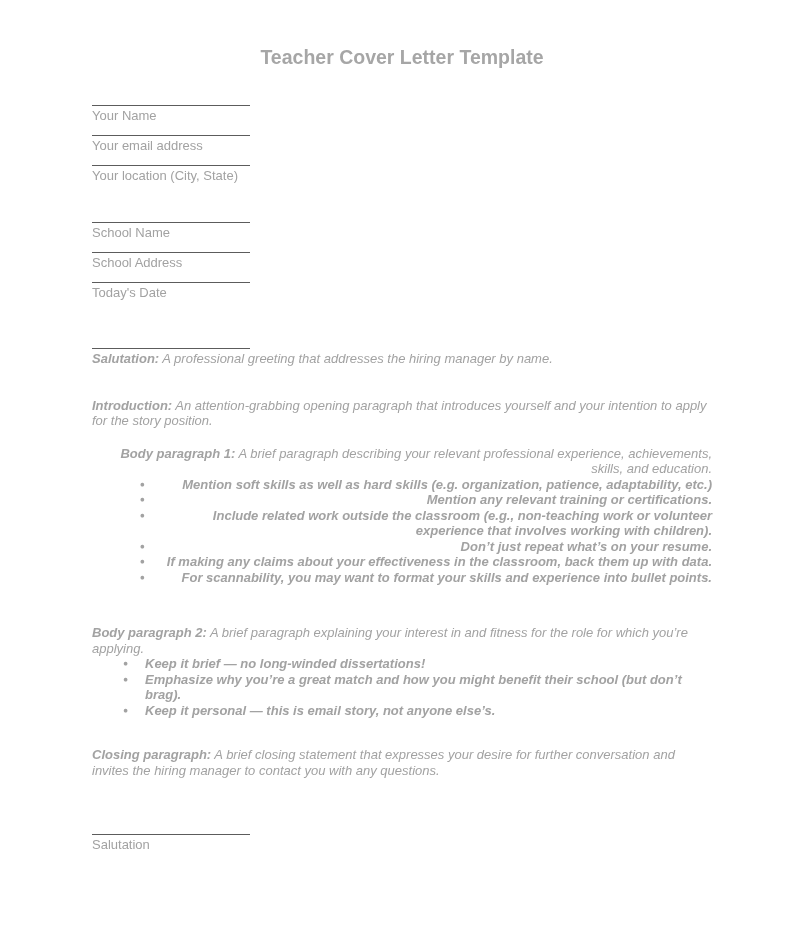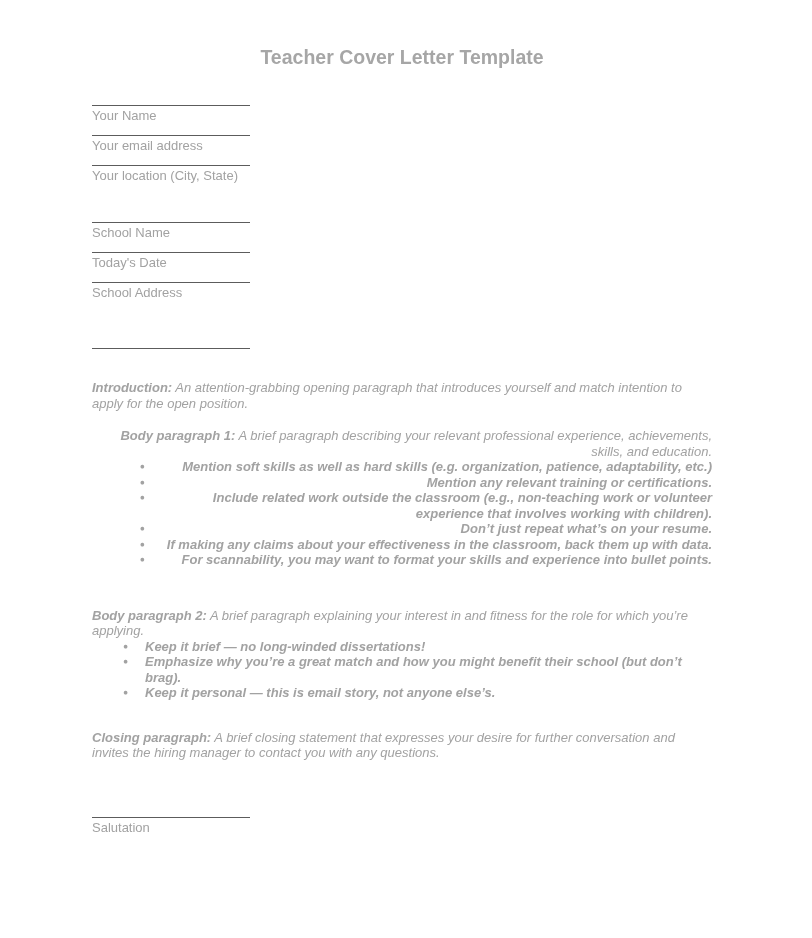--- a/index.html
+++ b/index.html
@@ -100,36 +100,40 @@
     </div>
   </div>
 
   <div class="fields group-school">
     <div class="field">
       <div class="rule"></div>
       <div class="field-label">School Name</div>
     </div>
     <div class="field">
       <div class="rule"></div>
+      <div class="field-label">School Address</div>
+    </div>
+    <div class="field">
+      <div class="rule"></div>
       <div class="field-label">Today's Date</div>
-    </div>
-    <div class="field">
-      <div class="rule"></div>
-      <div class="field-label">School Address</div>
     </div>
   </div>
 
   <div class="section section-salutation">
     <div class="rule sal-rule"></div>
+    <p class="para">
+      <span class="lead">Salutation:</span>
+      <span>A professional greeting that addresses the hiring manager by name.</span>
+    </p>
   </div>
 
   <div class="section">
     <p class="para">
       <span class="lead">Introduction:</span>
-      <span>An attention-grabbing opening paragraph that introduces yourself and match intention to apply for the open position.</span>
+      <span>An attention-grabbing opening paragraph that introduces yourself and your intention to apply for the story position.</span>
     </p>
   </div>
 
   <div class="section section-body1">
     <p class="para">
       <span class="lead">Body paragraph 1:</span>
       <span>A brief paragraph describing your relevant professional experience, achievements, skills, and education.</span>
     </p>
     <ul class="bullets">
       <li class="bullet">

